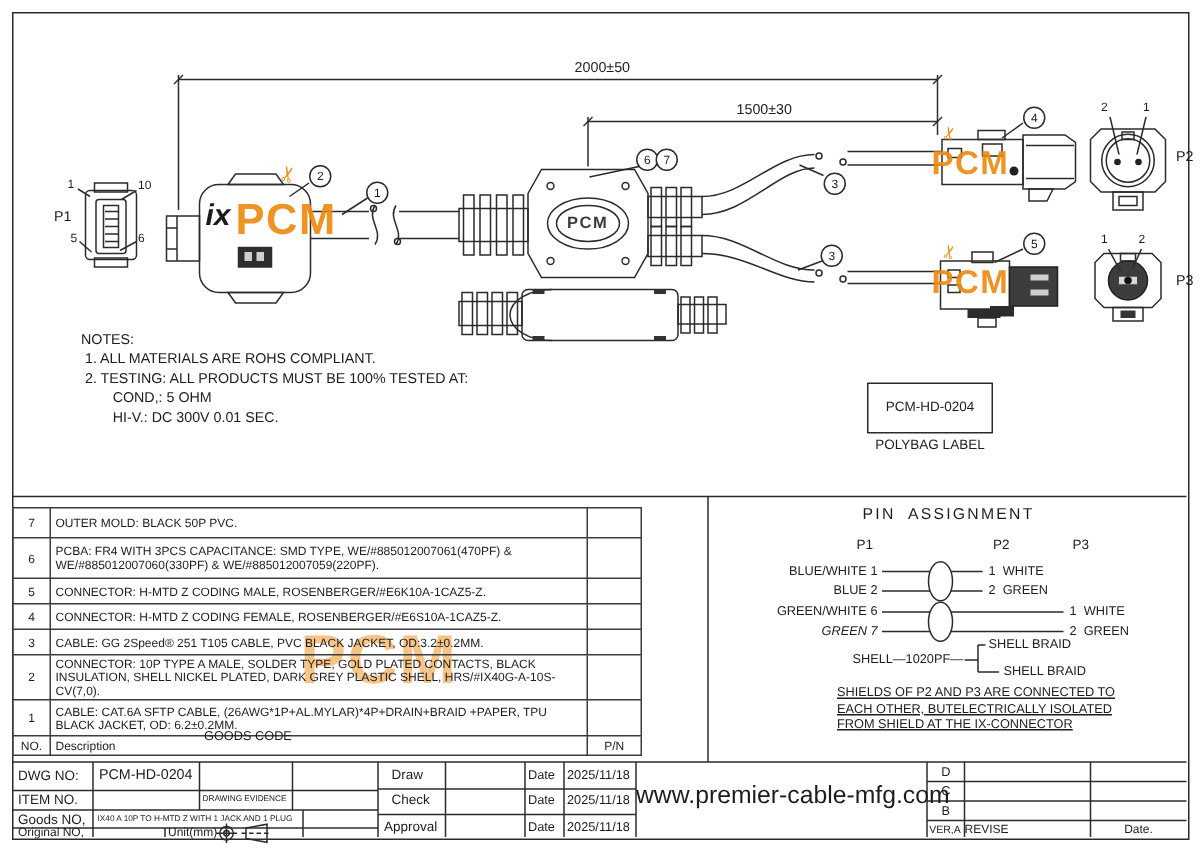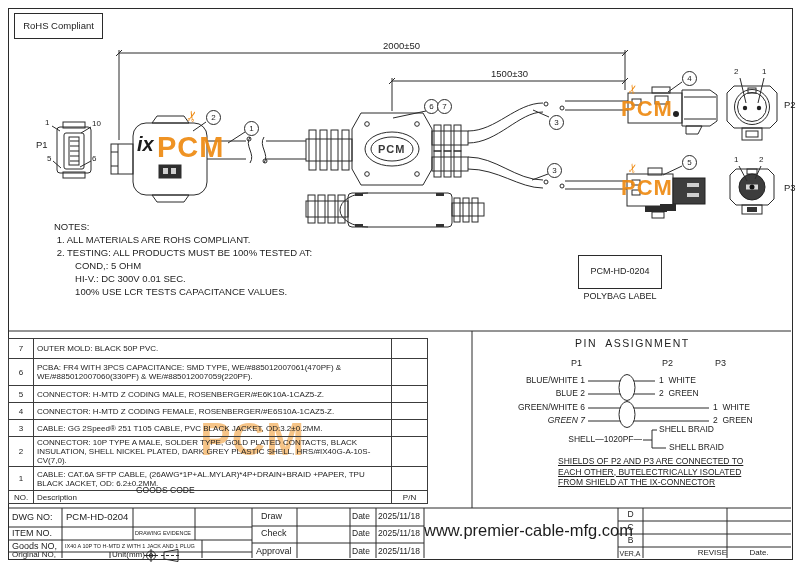--- a/index.html
+++ b/index.html
@@ -230,23 +230,20 @@
       <path d="M588,381 H655 M588,394 H655"></path>
       <ellipse cx="627" cy="387.5" rx="8" ry="13" fill="#fff"></ellipse>
       <path d="M588,408 H709 M588,421 H709"></path>
       <ellipse cx="627" cy="414.5" rx="8" ry="13" fill="#fff"></ellipse>
       <path d="M643,440 H652 M652,430 V448 M652,430 H657 M652,448 H666"></path>
     </g>
   </svg>
 
   <div class="frame"></div>
 
-  <div class="box" style="left:14px;top:13px;width:87px;height:24px;">
-    <span class="t" style="position:static;font-size:9.5px;">RoHS Compliant</span>
-  </div>
 
   <div class="t" style="left:330px;top:41px;width:90px;text-align:right;font-size:9.5px;">2000±50</div>
   <div class="t" style="left:462px;top:69px;width:95px;text-align:center;font-size:9.5px;">1500±30</div>
 
   <div class="t" style="left:36px;top:140px;font-size:9.5px;">P1</div>
   <div class="t" style="left:45px;top:119px;font-size:8px;">1</div>
   <div class="t" style="left:92px;top:120px;font-size:8px;">10</div>
   <div class="t" style="left:47px;top:155px;font-size:8px;">5</div>
   <div class="t" style="left:92px;top:155px;font-size:8px;">6</div>
 
@@ -297,21 +294,20 @@
     <span class="t" style="position:static;font-size:9px;">PCM-HD-0204</span>
   </div>
   <div class="t" style="left:570px;top:292px;width:100px;text-align:center;font-size:9px;">POLYBAG LABEL</div>
 
   <div style="position:absolute;left:54px;top:220px;">
     <div class="notes-line">NOTES:</div>
     <div class="notes-line"> 1. ALL MATERIALS ARE ROHS COMPLIANT.</div>
     <div class="notes-line"> 2. TESTING: ALL PRODUCTS MUST BE 100% TESTED AT:</div>
     <div class="notes-line">        COND,: 5 OHM</div>
     <div class="notes-line">        HI-V.: DC 300V 0.01 SEC.</div>
-    <div class="notes-line">        100% USE LCR TESTS CAPACITANCE VALUES.</div>
   </div>
 
   <table class="parts">
     <tbody>
         <tr class="h20">
           <td class="no">7</td>
           <td class="desc">OUTER MOLD: BLACK 50P PVC.</td>
           <td class="pn"></td>
         </tr>
     <tr class="h27">
@@ -395,16 +391,16 @@
   <div class="t" style="left:378px;top:512px;font-size:8.5px;">2025/11/18</div>
   <div class="t" style="left:378px;top:529px;font-size:8.5px;">2025/11/18</div>
   <div class="t" style="left:378px;top:547px;font-size:8.5px;">2025/11/18</div>
 
   <div class="t" style="left:424px;top:522px;width:194px;text-align:center;font-size:16.5px;">www.premier-cable-mfg.com</div>
 
   <div class="t" style="left:618px;top:510px;width:25px;text-align:center;font-size:8.5px;">D</div>
   <div class="t" style="left:618px;top:523px;width:25px;text-align:center;font-size:8.5px;">C</div>
   <div class="t" style="left:618px;top:536px;width:25px;text-align:center;font-size:8.5px;">B</div>
   <div class="t" style="left:615px;top:550px;width:30px;text-align:center;font-size:7px;">VER,A</div>
-  <div class="t" style="left:643px;top:549px;width:84px;text-align:right;font-size:8px;">REVISE</div>
+  <div class="t" style="left:643px;top:549px;width:84px;text-align:left;font-size:8px;">REVISE</div>
   <div class="t" style="left:727px;top:549px;width:64px;text-align:center;font-size:8px;">Date.</div>
 
 </div>
 
 </body></html>

